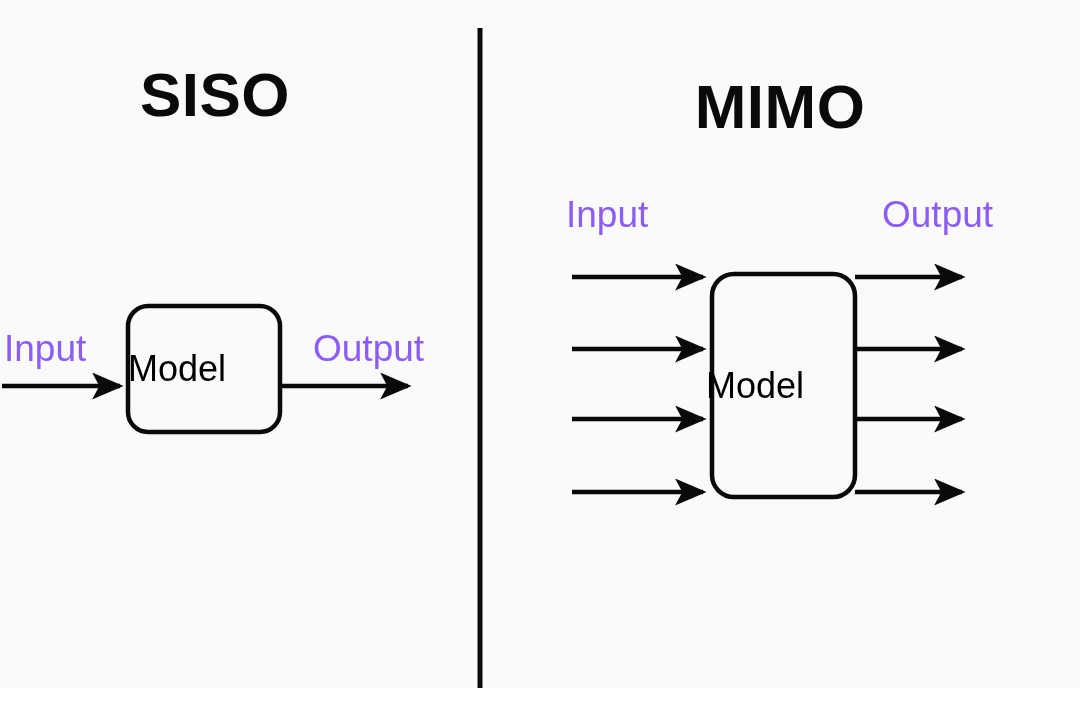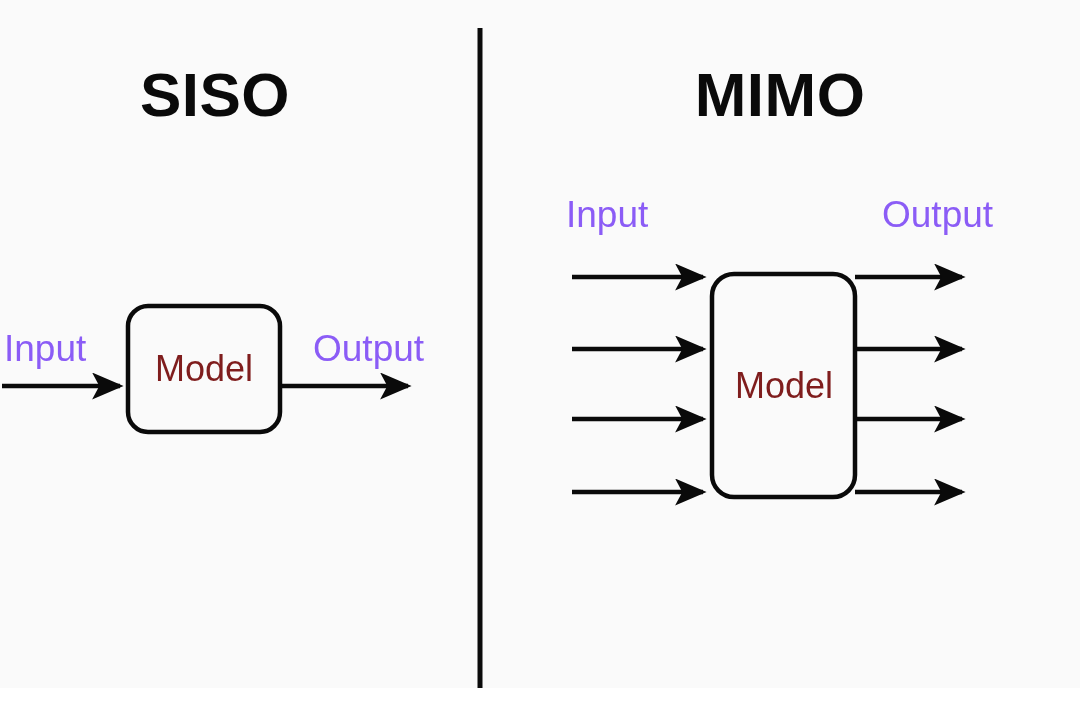--- a/index.html
+++ b/index.html
@@ -34,42 +34,42 @@
     color: #0a0a0a;
     white-space: nowrap;
   }
   #title-siso {
     left: 0px;
     top: 64px;
     width: 430px;
   }
   #title-mimo {
     left: 560px;
-    top: 64px;
+    top: 76px;
     width: 440px;
   }
   .io-label {
     position: absolute;
     font-size: 37px;
     font-weight: 400;
     line-height: 1;
     color: #8b5cf6;
     white-space: nowrap;
   }
   #siso-input-label  { left: 4px;   top: 330px; }
   #siso-output-label { left: 313px; top: 330px; }
   #mimo-input-label  { left: 566px; top: 196px; }
   #mimo-output-label { left: 882px; top: 196px; }
   .box-label {
     position: absolute;
-    text-align: center;
+    text-align: left;
     font-size: 36px;
     font-weight: 400;
     line-height: 1;
-    color: #7f1d1d;
+    color: #000000;
     white-space: nowrap;
   }
   #siso-box-label { left: 128px; top: 351px; width: 152px; }
   #mimo-box-label { left: 706px; top: 368px; width: 156px; }
 </style>
 </head>
 <body>
 
 <div id="page">
 

